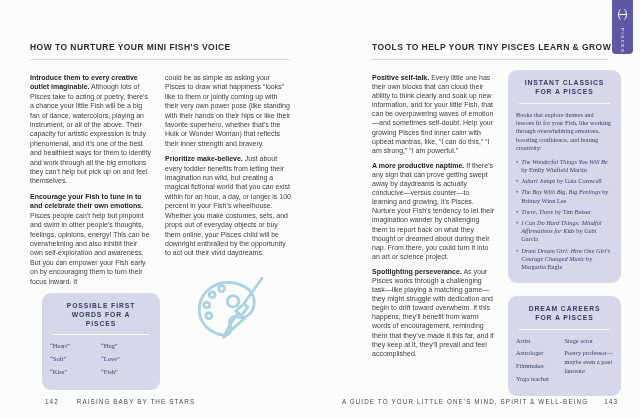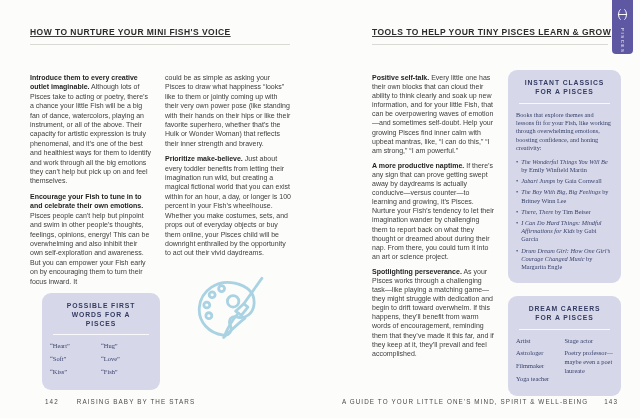--- a/index.html
+++ b/index.html
@@ -8,21 +8,21 @@
     background:#fcfcfb;
     font-family:"Liberation Sans",sans-serif;
     color:#404040;
     -webkit-font-smoothing:antialiased;
   }
   .page-title{
     font-size:8.5px;font-weight:bold;letter-spacing:0.45px;
     color:#2d2d2d;white-space:nowrap;
   }
   .rule{height:1px;background:#d9d9d6;margin-top:7px;}
-  .titleblock{position:absolute;top:27px;text-decoration:underline;}
+  .titleblock{position:absolute;top:42px;}
   #left-title{left:30px;width:260px;}
   #right-title{left:372px;width:236px;text-align:right;}
 
   .col{position:absolute;top:73px;}
   #left-col1{left:30px;width:121px;}
   #left-col2{left:165px;width:127px;}
   #right-col{left:372px;width:123px;}
   #sidebar{position:absolute;left:508px;top:70px;width:113px;}
 
   .body-text{font-size:7px;line-height:9.4px;margin:0 0 6px 0;text-align:left;}

